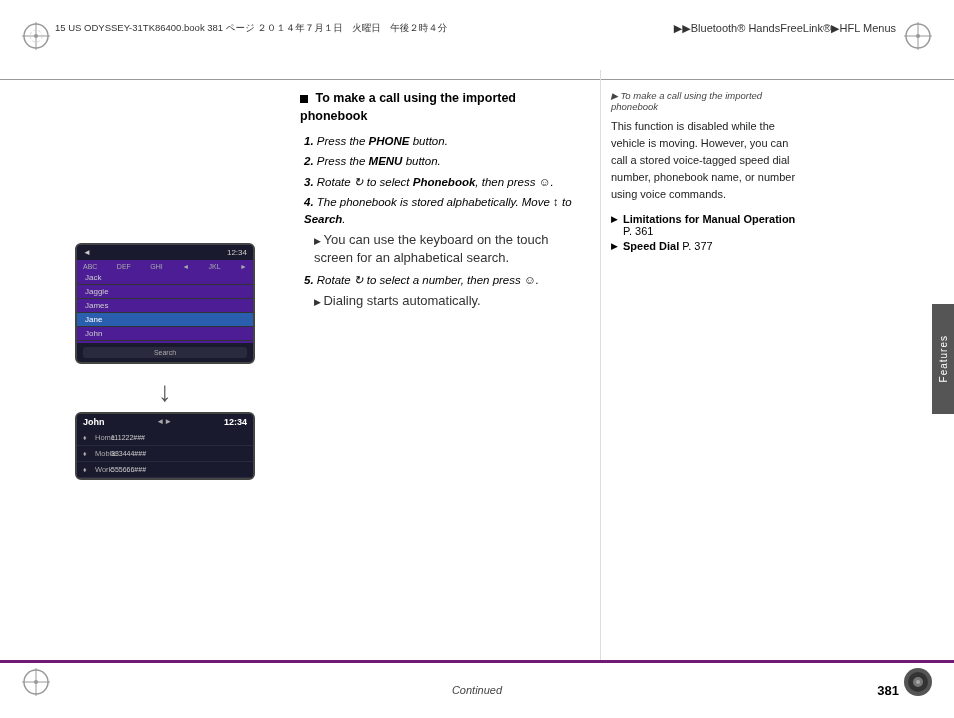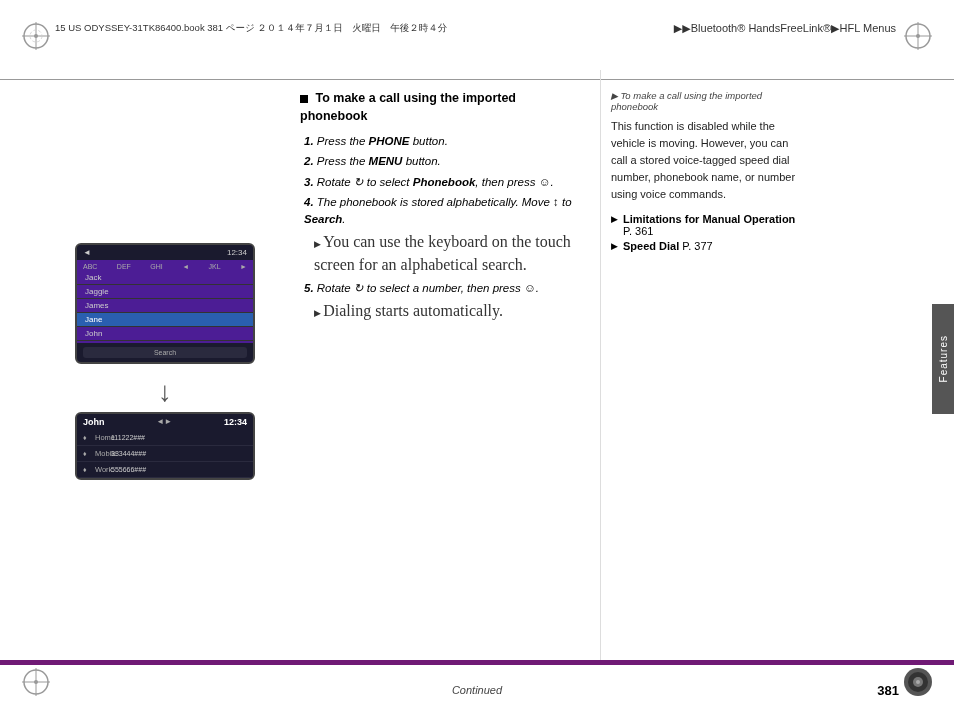--- a/index.html
+++ b/index.html
@@ -57,21 +57,21 @@
       text-align: right;
     }
 
     
     .bottom-footer {
       position: absolute;
       bottom: 0;
       left: 0;
       right: 0;
       height: 58px;
-      border-top: 5px solid #701a75;
+      border-top: 3px solid #701a75;
     }
 
     .continued-text {
       position: absolute;
       bottom: 22px;
       left: 50%;
       transform: translateX(-50%);
       font-size: 11px;
       color: #444;
       font-style: italic;
@@ -280,27 +280,26 @@
       margin-bottom: 3px;
       padding-left: 4px;
       font-style: italic;
     }
 
     .instruction-list li .step-num {
       font-weight: bold;
     }
 
     .sub-note {
-      font-size: 16px;
+      font-size: 13px;
       color: #333;
       padding-left: 14px;
       margin-top: 2px;
       margin-bottom: 4px;
       line-height: 1.4;
-      font-family: Liberation Serif, serif;
     }
 
     .sub-note::before {
       content: '▶ ';
       font-size: 9px;
     }
 
     
     .right-panel {
       width: 240px;

